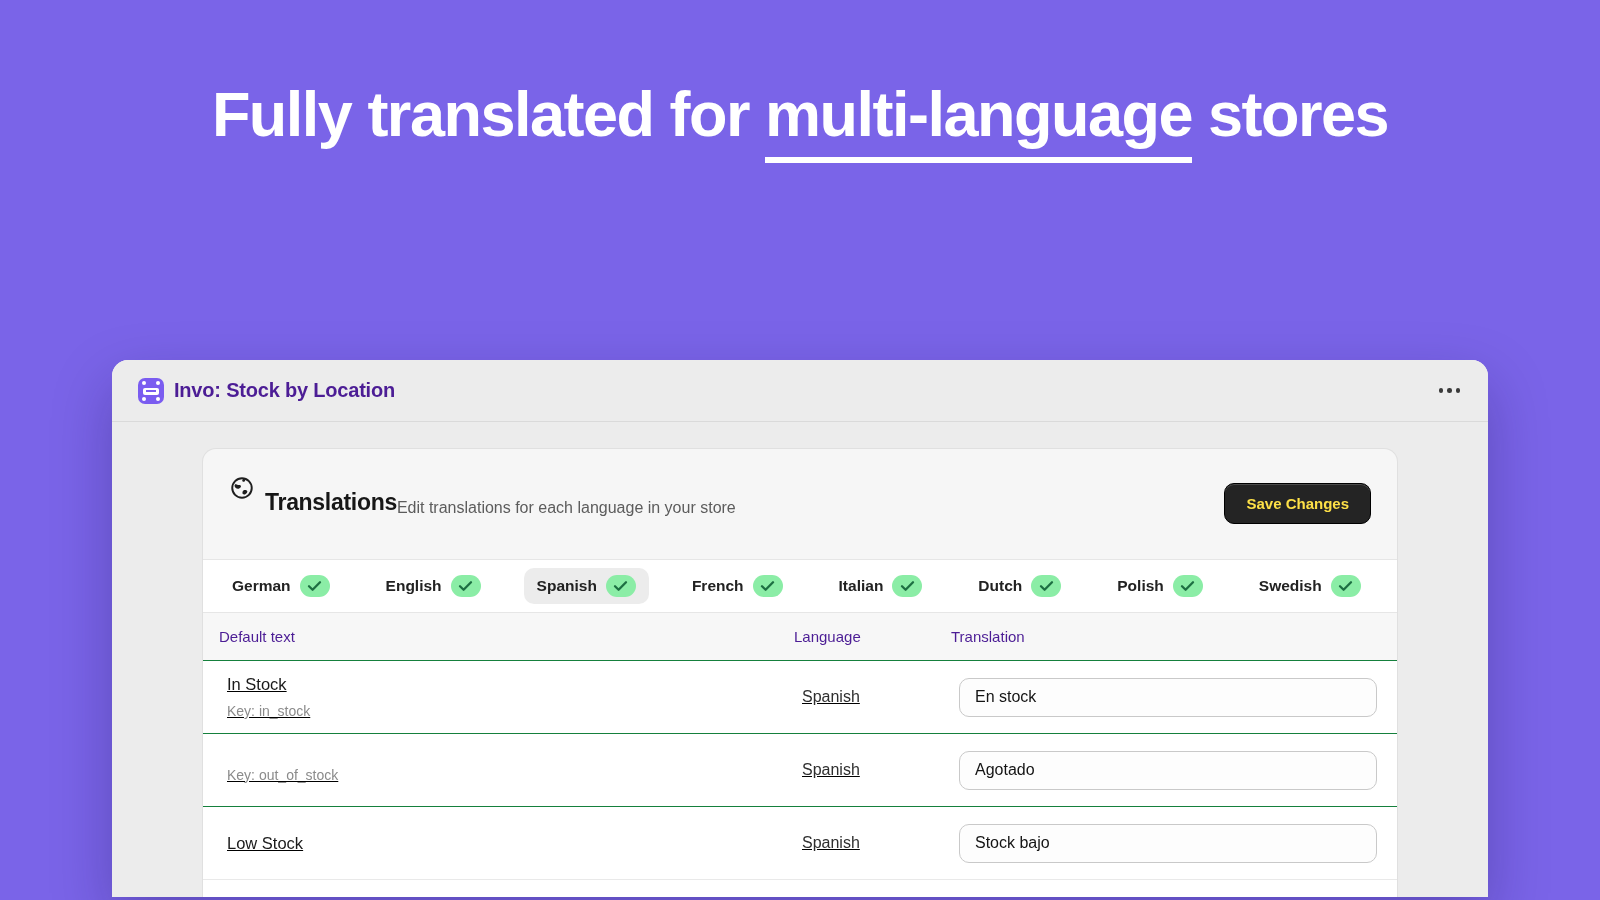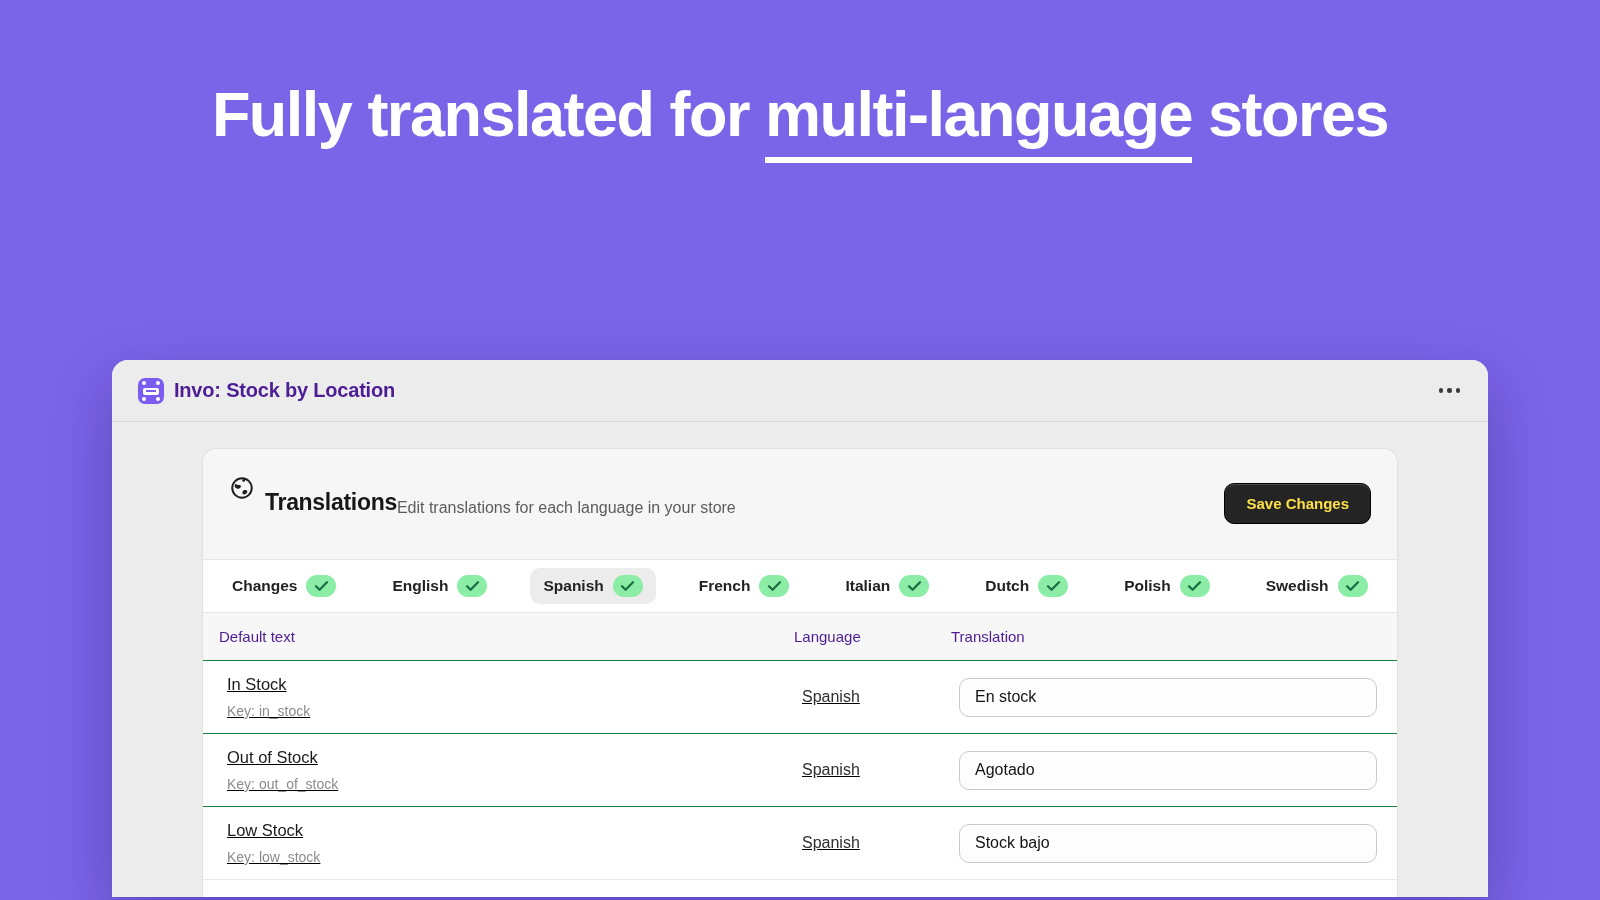--- a/index.html
+++ b/index.html
@@ -255,21 +255,21 @@
         </span>
         <div class="panel-heading-text">
           <div class="panel-title">Translations</div>
           <div class="panel-subtitle">Edit translations for each language in your store</div>
         </div>
         <button class="save-btn">Save Changes</button>
       </div>
 
       <div class="tabs">
         <div class="tab">
-          <span class="tab-label">Changes</span>
+          <span class="tab-label">German</span>
           <span class="check-pill">
               <svg width="15" height="12" viewBox="0 0 15 12" fill="none">
                 <path d="M2 6.2 5.6 9.7 13 2.2" stroke="#1d6f42" stroke-width="2.3" stroke-linecap="round" stroke-linejoin="round"></path>
               </svg>
             </span>
         </div>
         <div class="tab">
           <span class="tab-label">English</span>
           <span class="check-pill">
               <svg width="15" height="12" viewBox="0 0 15 12" fill="none">
@@ -339,33 +339,31 @@
           <div class="key">Key: in_stock</div>
         </div>
         <div class="cell-lang">Spanish</div>
         <div class="cell-trans">
           <input class="trans-input" type="text" value="En stock" style="">
         </div>
       </div>
 
       <div class="trow">
         <div class="cell-default">
-          <div class="dt">Out of Stock</div>
           <div class="key">Key: out_of_stock</div>
         </div>
         <div class="cell-lang">Spanish</div>
         <div class="cell-trans">
           <input class="trans-input" type="text" value="Agotado" style="">
         </div>
       </div>
 
       <div class="trow">
         <div class="cell-default">
           <div class="dt">Low Stock</div>
-          <div class="key">Key: low_stock</div>
         </div>
         <div class="cell-lang">Spanish</div>
         <div class="cell-trans">
           <input class="trans-input" type="text" value="Stock bajo" style="">
         </div>
       </div>
 
       <div class="row-sliver"></div>
 
     </div>

